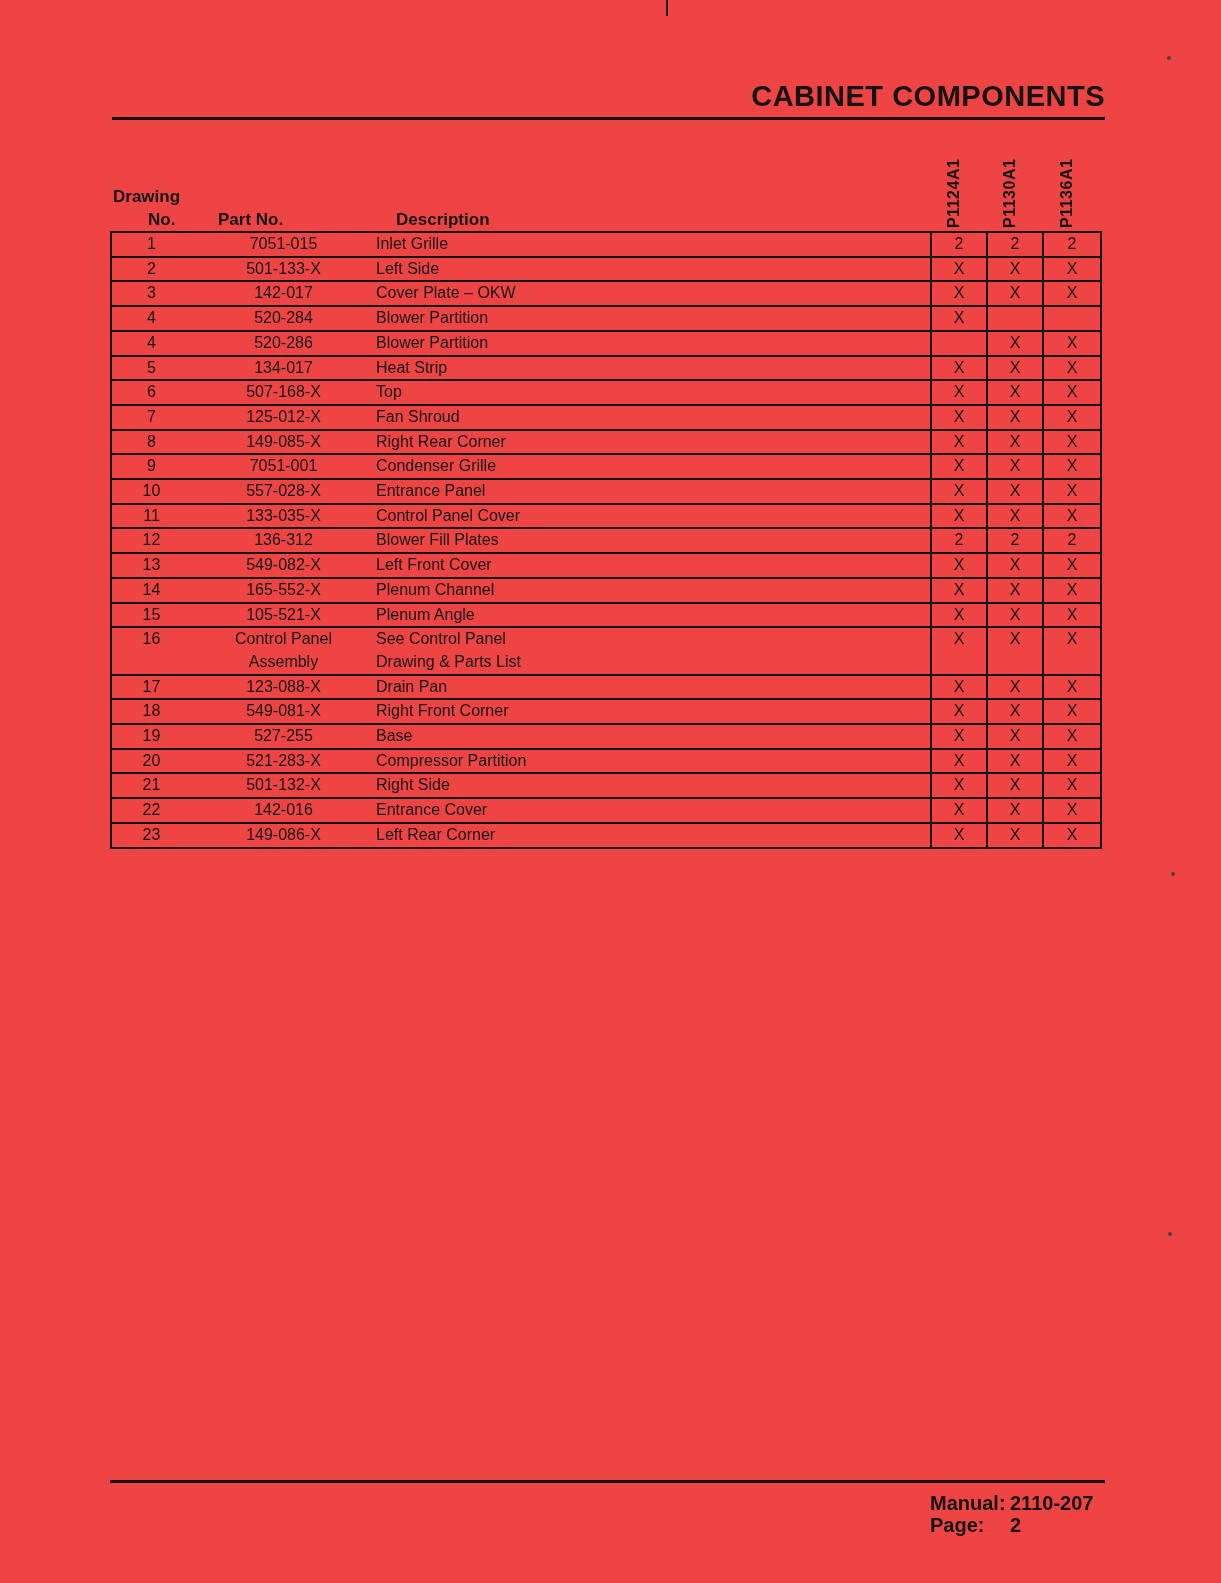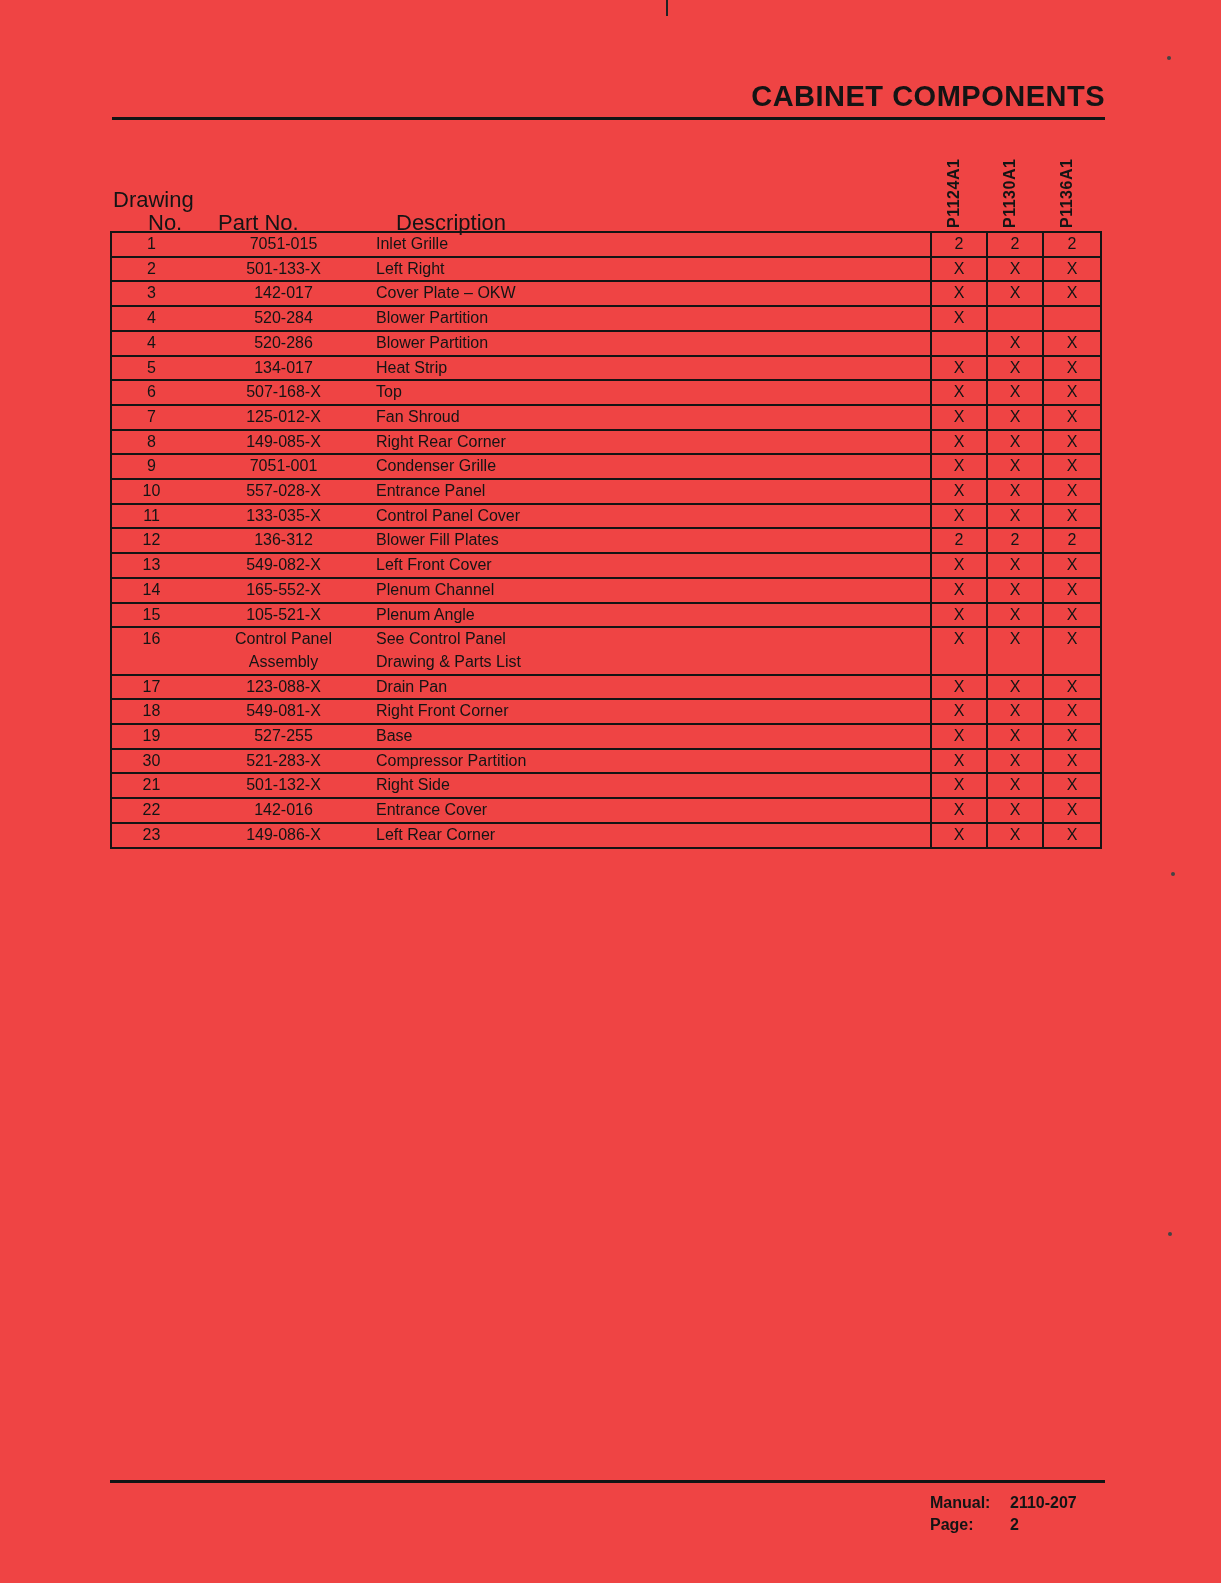--- a/index.html
+++ b/index.html
@@ -35,22 +35,22 @@
     white-space: nowrap;
   }
   .title-rule {
     position: absolute;
     left: 112px; top: 117px;
     width: 993px; height: 3px;
     background: #141414;
   }
   .colhdr {
     position: absolute;
-    font-weight: 400;
-    font-size: 22px;
+    font-weight: 700;
+    font-size: 17px;
     white-space: nowrap;
   }
   .hdr-drawing { left: 113px; top: 187px; }
   .hdr-no      { left: 148px; top: 210px; }
   .hdr-part    { left: 218px; top: 210px; }
   .hdr-desc    { left: 396px; top: 210px; }
   .model-hdr {
     position: absolute;
     top: 138px;
     height: 90px;
@@ -85,21 +85,21 @@
   td.c-qty  { border-left: 2px solid #141414; text-align: center; }
   .footer-rule {
     position: absolute;
     left: 110px; top: 1480px;
     width: 995px; height: 3px;
     background: #141414;
   }
   .page-footer {
     position: absolute;
     left: 930px; top: 1492px;
-    font-size: 16px;
+    font-size: 20px;
     font-weight: 700;
   }
   .footer-row { display: flex; line-height: 22px; }
   .footer-label { width: 80px; }
 </style>
 </head>
 <body>
 
 <div class="page">
 
@@ -151,21 +151,21 @@
           </td>
         </tr>
         <tr>
           <td class="c-no">
             <div>2</div>
           </td>
           <td class="c-part">
             <div>501-133-X</div>
           </td>
           <td class="c-desc">
-            <div>Left Right</div>
+            <div>Left Side</div>
           </td>
           <td class="c-qty">
             <div>X</div>
           </td>
           <td class="c-qty">
             <div>X</div>
           </td>
           <td class="c-qty">
             <div>X</div>
           </td>
@@ -527,21 +527,21 @@
           </td>
           <td class="c-qty">
             <div>X</div>
           </td>
           <td class="c-qty">
             <div>X</div>
           </td>
         </tr>
         <tr>
           <td class="c-no">
-            <div>30</div>
+            <div>20</div>
           </td>
           <td class="c-part">
             <div>521-283-X</div>
           </td>
           <td class="c-desc">
             <div>Compressor Partition</div>
           </td>
           <td class="c-qty">
             <div>X</div>
           </td>

